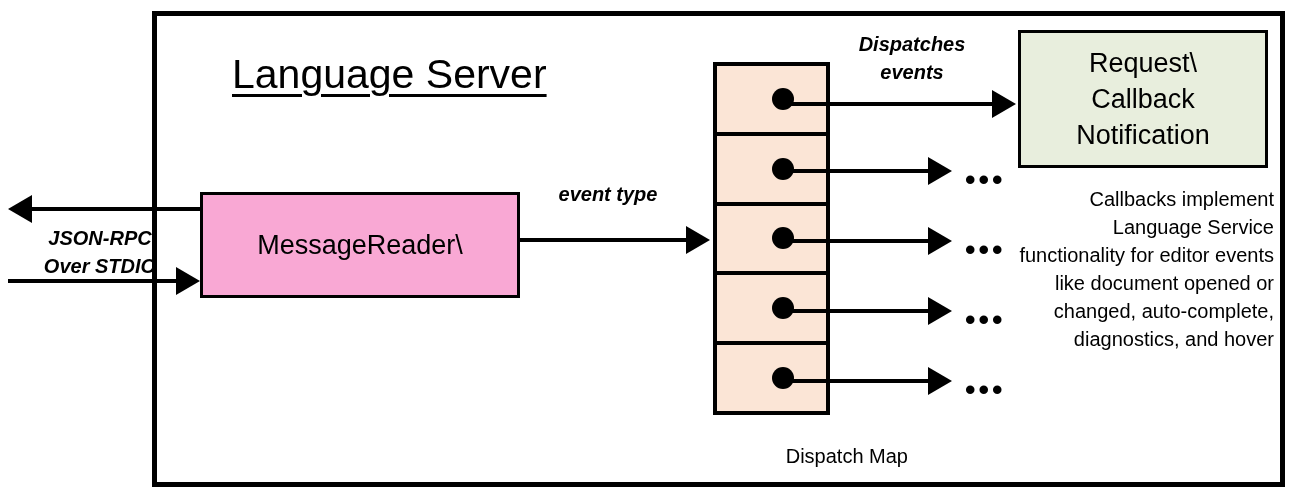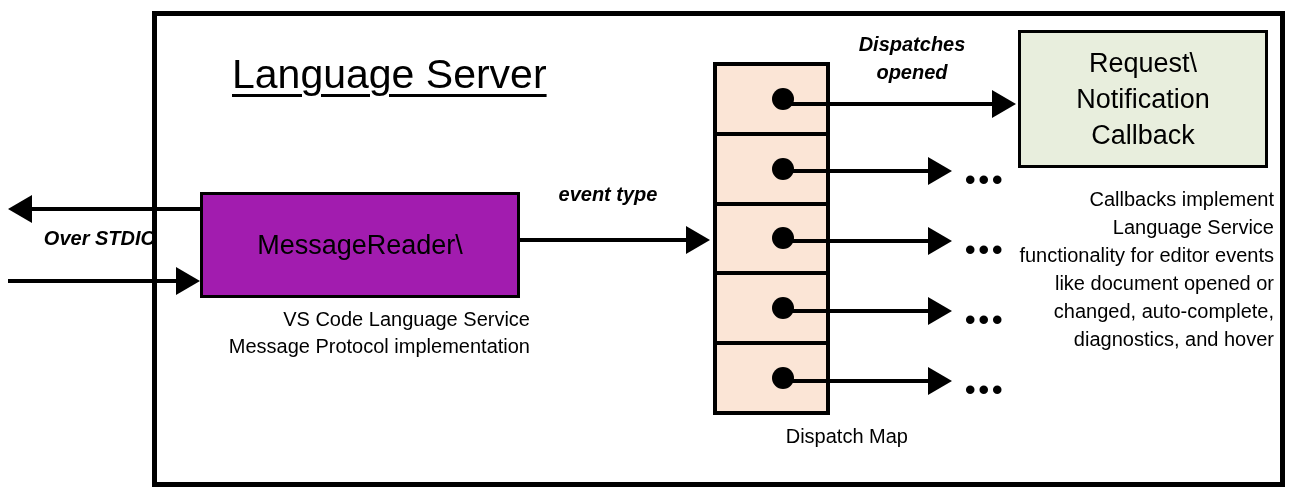--- a/index.html
+++ b/index.html
@@ -55,21 +55,21 @@
     flex-direction: column;
     align-items: center;
     justify-content: center;
     text-align: center;
   }
   #message-io-box {
     left: 200px;
     top: 192px;
     width: 320px;
     height: 106px;
-    background: #a21caf;
+    background: #f9a8d4;
   }
   #message-io-box .node-line {
     font-size: 27px;
     line-height: 34px;
     white-space: nowrap;
   }
   #callback-box {
     left: 1018px;
     top: 30px;
     width: 250px;
@@ -89,21 +89,21 @@
     font-size: 20px;
     line-height: 27px;
   }
   #message-io-caption {
     left: 190px;
     top: 306px;
     width: 340px;
   }
   #dispatch-map-caption {
     left: 636px;
-    top: 423px;
+    top: 443px;
     width: 272px;
   }
   #callback-desc {
     left: 1012px;
     top: 185px;
     width: 262px;
     line-height: 28px;
   }
 
   
@@ -203,29 +203,26 @@
 
   <div id="server-title">Language Server</div>
 
   <div class="hline" style="left:30px; top:207px; width:185px;"></div>
   <div class="arrow-left" style="left:8px; top:195px;"></div>
 
   <div class="hline" style="left:8px; top:279px; width:175px;"></div>
   <div class="arrow-right" style="left:176px; top:267px;"></div>
 
   <div id="jsonrpc-label" class="edge-label">
+    <div>JSON-RPC</div>
     <div>Over STDIO</div>
   </div>
 
   <div id="message-io-box" class="node-box">
     <div class="node-line">MessageReader\</div>
-  </div>
-  <div id="message-io-caption" class="caption">
-    <div>VS Code Language Service</div>
-    <div>Message Protocol implementation</div>
   </div>
 
   <div class="hline" style="left:520px; top:238px; width:169px;"></div>
   <div class="arrow-right" style="left:686px; top:226px;"></div>
   <div id="lookup-label" class="edge-label">
     <div>event type</div>
   </div>
 
   <div id="dispatch-map">
     <div class="dispatch-cell">
@@ -245,39 +242,39 @@
     </div>
   </div>
   <div id="dispatch-map-caption" class="caption">
     <div>Dispatch Map</div>
   </div>
 
   <div class="hline" style="left:788px; top:102px; width:206px;"></div>
   <div class="arrow-right" style="left:992px; top:90px;"></div>
   <div id="dispatches-label" class="edge-label">
     <div>Dispatches</div>
-    <div>opened</div>
+    <div>events</div>
   </div>
 
   <div class="hline" style="left:788px; top:169px; width:142px;"></div>
   <div class="arrow-right" style="left:928px; top:157px;"></div>
   <div class="ellipsis" style="left:965px; top:175px;">•••</div>
 
   <div class="hline" style="left:788px; top:239px; width:142px;"></div>
   <div class="arrow-right" style="left:928px; top:227px;"></div>
   <div class="ellipsis" style="left:965px; top:245px;">•••</div>
 
   <div class="hline" style="left:788px; top:309px; width:142px;"></div>
   <div class="arrow-right" style="left:928px; top:297px;"></div>
   <div class="ellipsis" style="left:965px; top:315px;">•••</div>
 
   <div class="hline" style="left:788px; top:379px; width:142px;"></div>
   <div class="arrow-right" style="left:928px; top:367px;"></div>
   <div class="ellipsis" style="left:965px; top:385px;">•••</div>
 
   <div id="callback-box" class="node-box">
     <div class="node-line">Request\</div>
+    <div class="node-line">Callback</div>
     <div class="node-line">Notification</div>
-    <div class="node-line">Callback</div>
   </div>
   <div id="callback-desc" class="caption">Callbacks implement Language Service functionality for editor events like document opened or changed, auto-complete, diagnostics, and hover</div>
 
 </div>
 
 </body></html>

